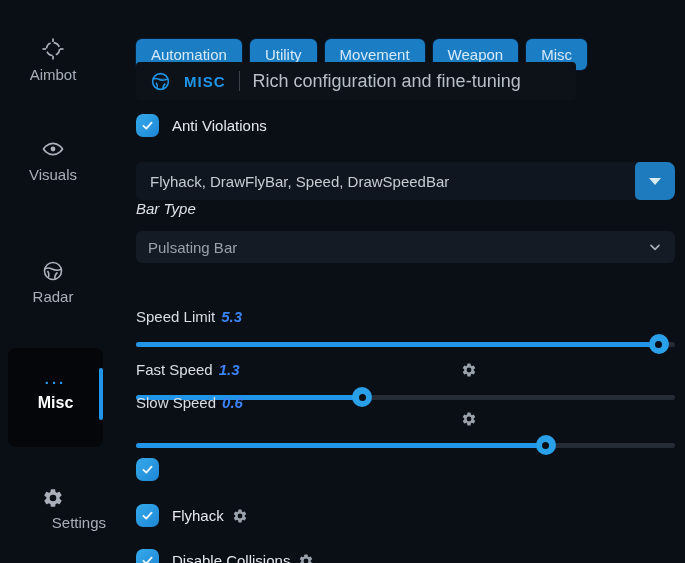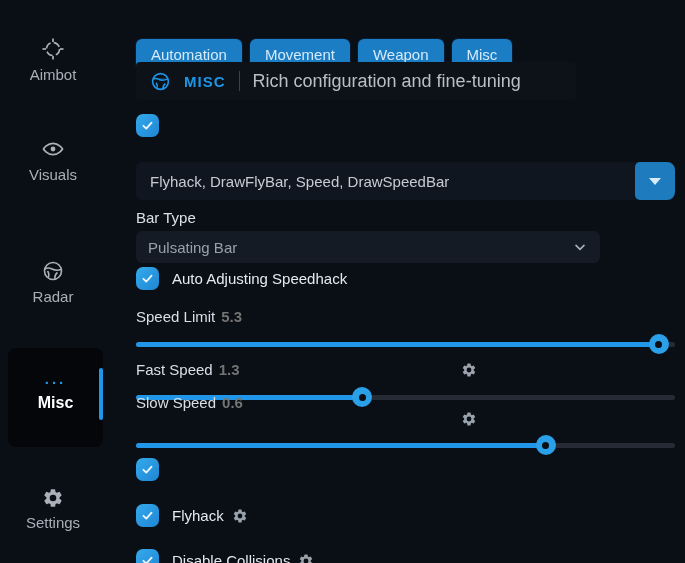--- a/index.html
+++ b/index.html
@@ -52,28 +52,28 @@
     background:#10161f; border-radius:6px; display:flex; align-items:center; cursor:pointer;
   }
   .dropdown .dd-text { flex:1; padding-left:14px; font-size:15px; color:#c7ccd3; }
   .dd-btn {
     width:40px; height:38px; background:#1e7bbd; border:none; cursor:pointer;
     border-radius:5px 8px 8px 5px; display:flex; align-items:center; justify-content:center;
   }
   .tri-down { width:0; height:0; border-left:6px solid transparent; border-right:6px solid transparent; border-top:7px solid #d9ebf8; }
   .field-label { position:absolute; left:0; font-size:15px; color:#dde1e6; }
   .select {
-    position:absolute; top:231px; left:0; width:464px; height:31px;
+    position:absolute; top:231px; left:0; width:539px; height:31px;
     background:#151b25; border-radius:6px; display:flex; align-items:center; cursor:pointer;
     padding:16px 12px;
   }
   .select .sel-text { flex:1; font-size:15px; color:#99a1ab; }
   
   .sl-label { position:absolute; left:0; font-size:15px; color:#dbdfe5; }
-  .sl-label .sl-val { color:#737373; font-weight:bold; margin-left:6px; }
+  .sl-label .sl-val { color:#3b82f6; font-weight:bold; margin-left:6px;font-style:italic; }
   .slider { position:absolute; left:0; width:539px; height:20px; cursor:pointer; }
   .slider .track { position:absolute; top:8px; left:0; width:100%; height:5px; background:#262c36; border-radius:3px; }
   .slider .fill { position:absolute; top:8px; left:0; height:5px; background:#2196e8; border-radius:3px; }
   .slider .thumb {
     position:absolute; top:0; width:20px; height:20px; border-radius:50%;
     background:#2aa0e8; display:flex; align-items:center; justify-content:center;
   }
   .slider .thumb::after { content:""; width:7px; height:7px; border-radius:50%; background:#0a0e15; }
   .gear-abs { position:absolute; left:325px; cursor:pointer; }
   .icon { display:inline-flex; }
@@ -117,34 +117,35 @@
     </span>
     <div class="s-label">Radar</div>
   </div>
 
   <div class="side-card">
     <div class="dots">...</div>
     <div class="m-label">Misc</div>
     <div class="sel-bar"></div>
   </div>
 
-  <div class="side-item" style="top:487px;">
+  <div class="side-item" style="top:487px;text-align:right;">
     <span class="s-icon icon">
       <svg width="22" height="22" viewBox="0 0 24 24">
         <path fill="#aab1ba" fill-rule="evenodd" d="M19.14 12.94a7.14 7.14 0 0 0 .06-.94 7.14 7.14 0 0 0-.06-.94l2.03-1.58a.5.5 0 0 0 .12-.64l-1.92-3.32a.5.5 0 0 0-.61-.22l-2.39.96a7.07 7.07 0 0 0-1.62-.94l-.36-2.54a.5.5 0 0 0-.5-.42h-3.84a.5.5 0 0 0-.5.42l-.36 2.54c-.59.24-1.13.56-1.62.94l-2.39-.96a.5.5 0 0 0-.61.22L2.65 8.84a.5.5 0 0 0 .12.64l2.03 1.58a7.14 7.14 0 0 0 0 1.88l-2.03 1.58a.5.5 0 0 0-.12.64l1.92 3.32c.14.24.42.34.61.22l2.39-.96c.49.38 1.03.7 1.62.94l.36 2.54a.5.5 0 0 0 .5.42h3.84a.5.5 0 0 0 .5-.42l.36-2.54c.59-.24 1.13-.56 1.62-.94l2.39.96c.24.1.47 0 .61-.22l1.92-3.32a.5.5 0 0 0-.12-.64zM12 15.6A3.6 3.6 0 1 1 15.6 12 3.6 3.6 0 0 1 12 15.6z"></path>
       </svg>
     </span>
     <div class="s-label">Settings</div>
   </div>
 </div>
 
 <div class="main">
 
   <div class="tabs">
     <button class="tab">Automation</button>
+    <button class="tab">Utility</button>
     <button class="tab">Movement</button>
     <button class="tab">Weapon</button>
     <button class="tab">Misc</button>
   </div>
 
   <div class="header-bar">
     <span class="icon">
       <svg width="21" height="21" viewBox="0 0 24 24" fill="none" stroke="#1e96e8" stroke-width="1.8">
         <circle cx="12" cy="12" r="9"></circle>
         <path d="M5 8.5c2.5-1.5 4 .5 6 1s4.5.5 8-.8" fill="#1e96e8" stroke="none" opacity="0.55"></path>
@@ -157,48 +158,41 @@
     <span class="hdr-div"></span>
     <span class="hdr-sub">Rich configuration and fine-tuning</span>
   </div>
 
   <div class="chk-row" style="top:114px;">
     <span class="checkbox">
       <svg width="15" height="15" viewBox="0 0 24 24">
           <polyline points="5.5,12.5 10,17 18.5,7.5" stroke="#eaf4fc" stroke-width="3" fill="none" stroke-linecap="round" stroke-linejoin="round"></polyline>
         </svg>
     </span>
+    <span class="chk-label">Anti Violations</span>
   </div>
 
   <div class="dropdown">
     <span class="dd-text">Flyhack, DrawFlyBar, Speed, DrawSpeedBar</span>
     <button class="dd-btn">
       <span class="tri-down"></span>
     </button>
   </div>
 
-  <div class="field-label" style="top:209px;">Bar Type</div>
+  <div class="field-label" style="top:200px;font-style:italic;">Bar Type</div>
 
   <div class="select">
     <span class="sel-text">Pulsating Bar</span>
     <span class="icon">
       <svg width="16" height="16" viewBox="0 0 24 24" fill="none" stroke="#aab1bb" stroke-width="2.4" stroke-linecap="round" stroke-linejoin="round">
           <polyline points="6,9.5 12,15.5 18,9.5"></polyline>
         </svg>
     </span>
   </div>
 
-  <div class="chk-row" style="top:267px;">
-    <span class="checkbox">
-      <svg width="15" height="15" viewBox="0 0 24 24">
-          <polyline points="5.5,12.5 10,17 18.5,7.5" stroke="#eaf4fc" stroke-width="3" fill="none" stroke-linecap="round" stroke-linejoin="round"></polyline>
-        </svg>
-    </span>
-    <span class="chk-label">Auto Adjusting Speedhack</span>
-  </div>
 
   <div class="sl-label" style="top:308px;">
     <span>Speed Limit</span><span class="sl-val">5.3</span>
   </div>
   <div class="slider" style="top:334px;">
     <div class="track"></div>
     <div class="fill" style="width: 97%;"></div>
     <div class="thumb" style="left: calc(97% - 10px);"></div>
   </div>
 

